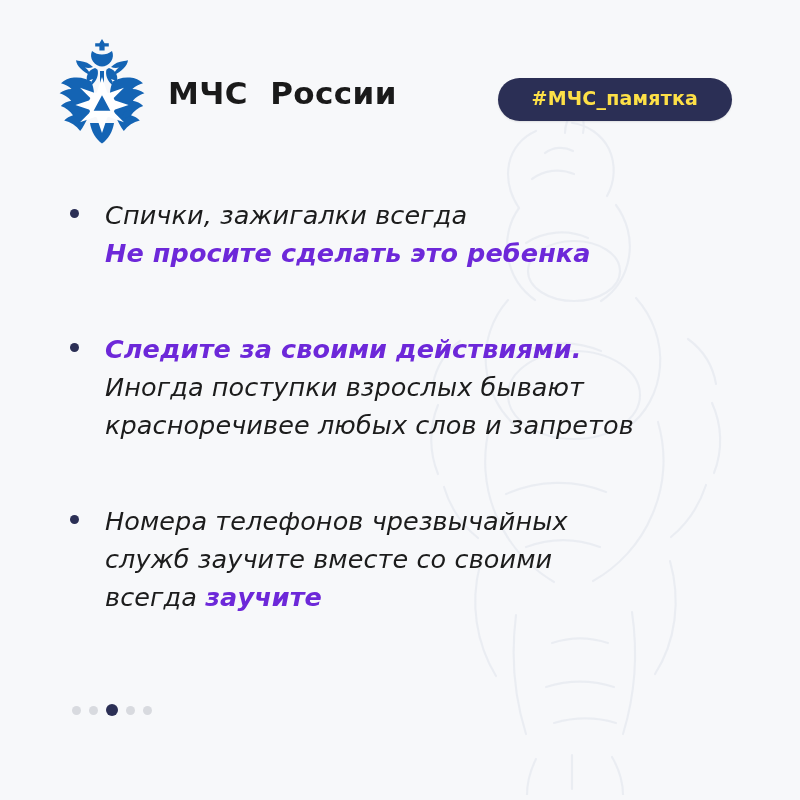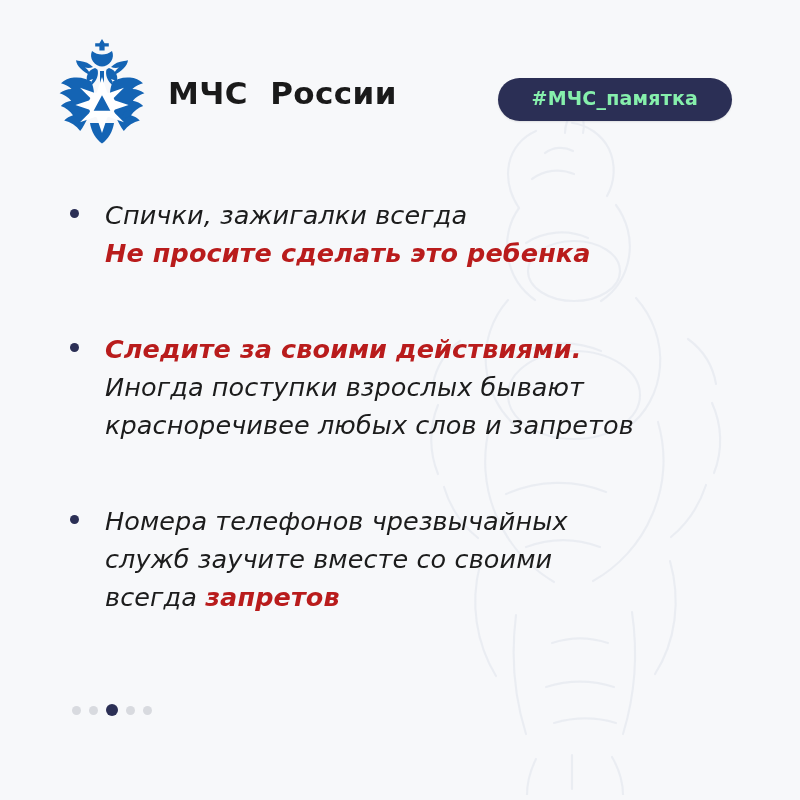--- a/index.html
+++ b/index.html
@@ -75,21 +75,21 @@
     white-space: pre;
     line-height: 1;
     font-family: "DejaVu Sans", "Liberation Sans", sans-serif;
   }
 
   .hashtag-badge {
     position: absolute;
     right: 68px;
     top: 44px;
     background: #2b2f55;
-    color: #86efac;
+    color: #fde047;
     border-radius: 22px;
     padding: 11px 34px 13px;
     font-size: 19px;
     font-weight: 700;
     letter-spacing: 0.2px;
     line-height: 1;
     white-space: nowrap;
     box-shadow: 0 1px 2px rgba(0,0,0,0.10);
   }
 
@@ -119,21 +119,21 @@
   .tip-line {
     font-size: 25.5px;
     line-height: 38px;
     color: #1c1c1c;
     letter-spacing: 0.1px;
     white-space: nowrap;
     font-style: italic;
   }
   .tip-line.accent,
   .accent-span {
-    color: #b91c1c;
+    color: #6d28d9;
     font-weight: 700;
   }
 
   
   .pagination {
     position: absolute;
     left: 72px;
     bottom: 84px;
     display: flex;
     align-items: center;
@@ -250,21 +250,21 @@
       <span class="tip-bullet"></span>
       <div class="tip-line accent">Следите за своими действиями.</div>
       <div class="tip-line">Иногда поступки взрослых бывают</div>
       <div class="tip-line">красноречивее любых слов и запретов</div>
     </div>
 
     <div class="tip">
       <span class="tip-bullet"></span>
       <div class="tip-line">Номера телефонов чрезвычайных</div>
       <div class="tip-line">служб заучите вместе со своими</div>
-      <div class="tip-line"><span>всегда </span><span class="accent-span">запретов</span></div>
+      <div class="tip-line"><span>всегда </span><span class="accent-span">заучите</span></div>
     </div>
 
   </div>
 
   <div class="pagination">
     <span class="dot"></span>
     <span class="dot"></span>
     <span class="dot active"></span>
     <span class="dot"></span>
     <span class="dot"></span>

